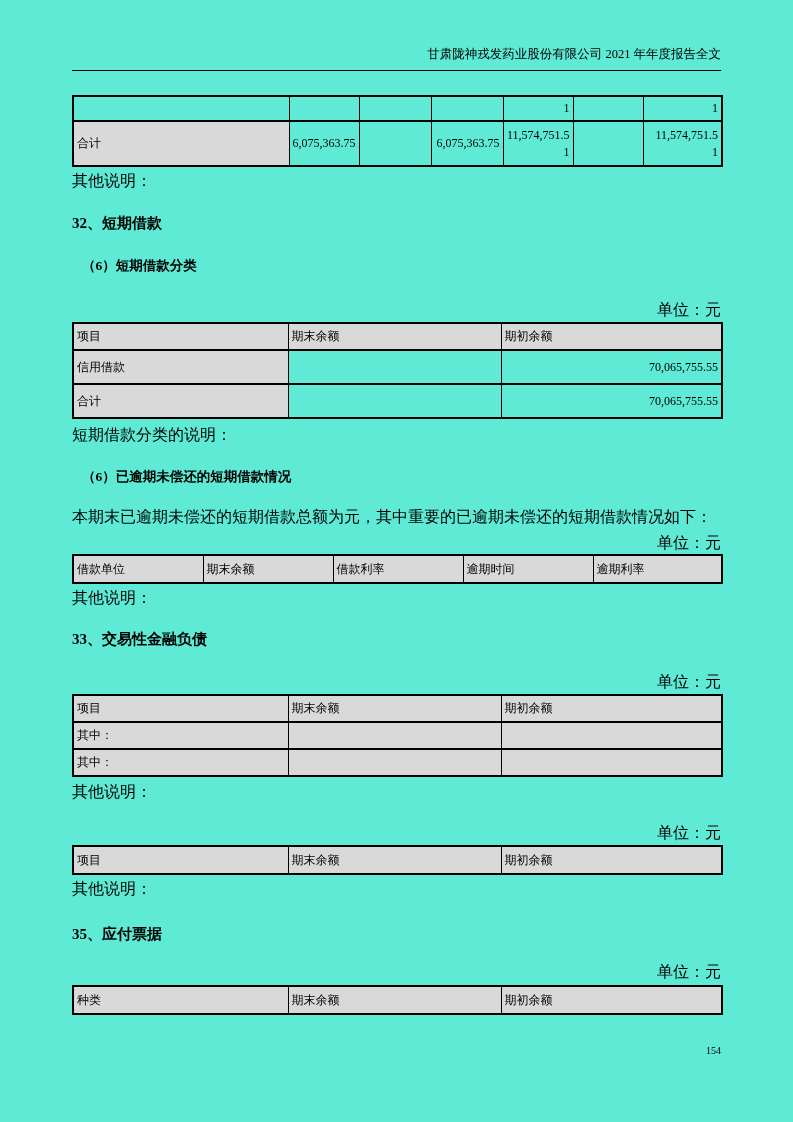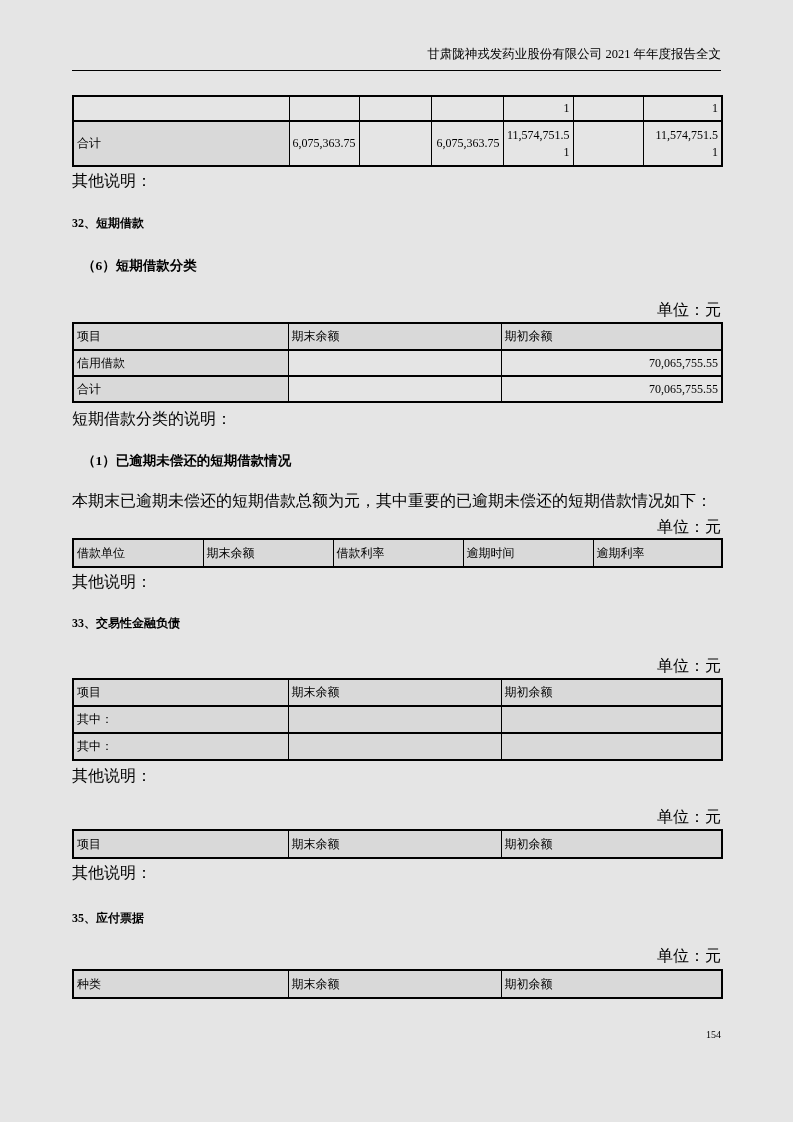--- a/index.html
+++ b/index.html
@@ -4,21 +4,21 @@
 <style>
   :root{
     --shade:#d9d9d9;
     --ink:#000000;
   }
   *{box-sizing:border-box;margin:0;padding:0;}
   html,body{background:#ffffff;}
   .page{
     position:relative;
     width:793px;height:1122px;
-    background:#e5e5e5;
+    background:#5eead4;
     color:var(--ink);
     font-family:"Liberation Serif","DejaVu Serif",serif;
     overflow:hidden;
   }
   .content{margin:0 72px;}
   .page-header{
     padding-top:46px;
     padding-bottom:8px;
     border-bottom:1.5px solid var(--ink);
     text-align:right;
@@ -42,27 +42,27 @@
     font-weight:normal;
     white-space:pre-line;
     overflow:hidden;
   }
   .shaded{background:var(--shade);}
   .c{text-align:left;}
   .lbl{text-align:left;padding-left:5px;}
   .lbl-ind{text-align:left;padding-left:13px;}
   .num{text-align:right;padding-right:3px;}
   .r25{height:25px;}
-  .r26{height:26px;}
+  .r26{height:34px;}
   .r27{height:27px;}
   .r28{height:28px;}
   .r45{height:45px;}
   .note,.para,.unit{font-size:16px;line-height:15px;}
   .unit{text-align:right;}
-  .sec-title{font-size:12px;line-height:17px;font-weight:bold;}
+  .sec-title{font-size:15px;line-height:17px;font-weight:bold;}
   .sub-title{font-size:13.5px;line-height:17px;font-weight:bold;margin-left:10px;}
   .page-number{font-size:10px;line-height:15px;text-align:right;margin-top:28px;}
   
   .mt4{margin-top:4px;}  .mt5{margin-top:5px;}  .mt6{margin-top:6px;}
   .mt7{margin-top:7px;}  .mt8{margin-top:8px;}  .mt11{margin-top:11px;}
   .mt21{margin-top:21px;}.mt24{margin-top:24px;}.mt25{margin-top:25px;}
   .mt26{margin-top:26px;}.mt27{margin-top:27px;}.mt28{margin-top:28px;}
   .mt30{margin-top:30px;}
 </style>
 </head>
@@ -135,21 +135,21 @@
         </tr>
         <tr class="r26">
           <td class="lbl shaded">合计</td>
           <td class="num"></td>
           <td class="num">70,065,755.55</td>
         </tr>
       </tbody>
     </table>
     <div class="note mt8">短期借款分类的说明：</div>
 
-    <div class="sub-title mt26">（1）已逾期未偿还的短期借款情况</div>
+    <div class="sub-title mt26">（6）已逾期未偿还的短期借款情况</div>
     <div class="para mt24">本期末已逾期未偿还的短期借款总额为元，其中重要的已逾期未偿还的短期借款情况如下：</div>
     <div class="unit mt11">单位：元</div>
     <table class="tbl mt4">
       <colgroup>
           <col style="width:130px">
           <col style="width:130px">
           <col style="width:130px">
           <col style="width:130px">
           <col style="width:129px">
         </colgroup>

